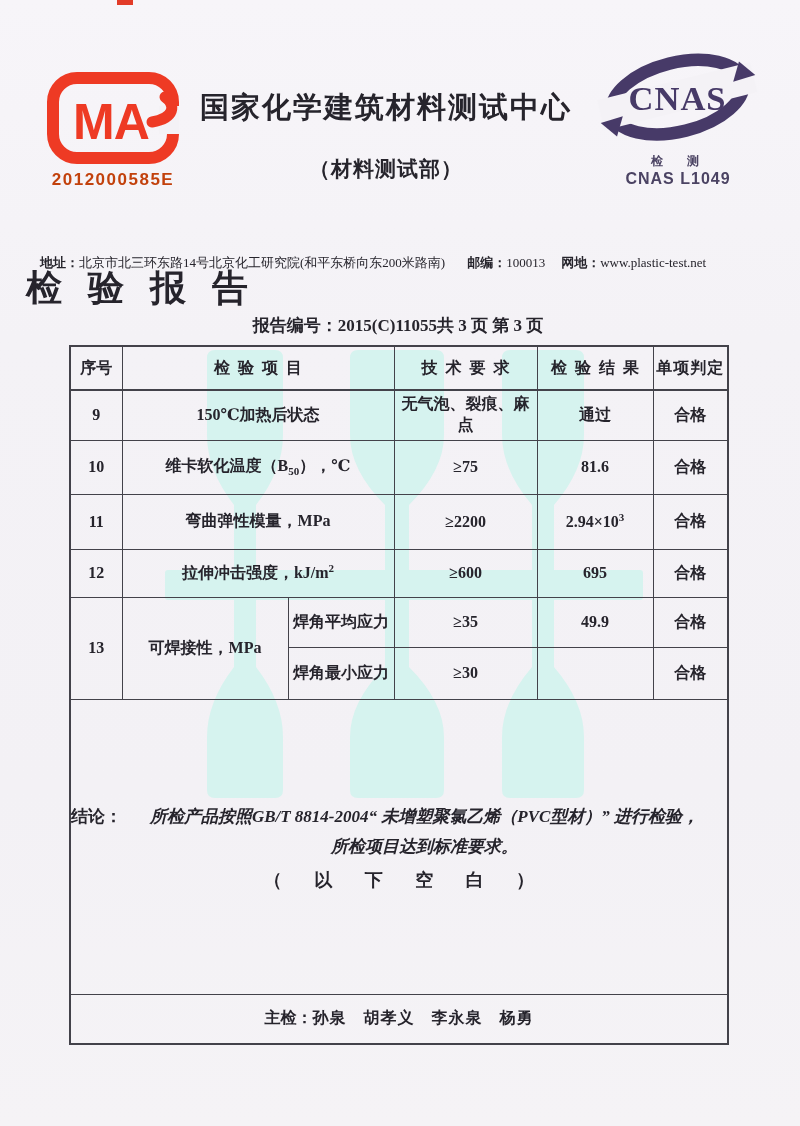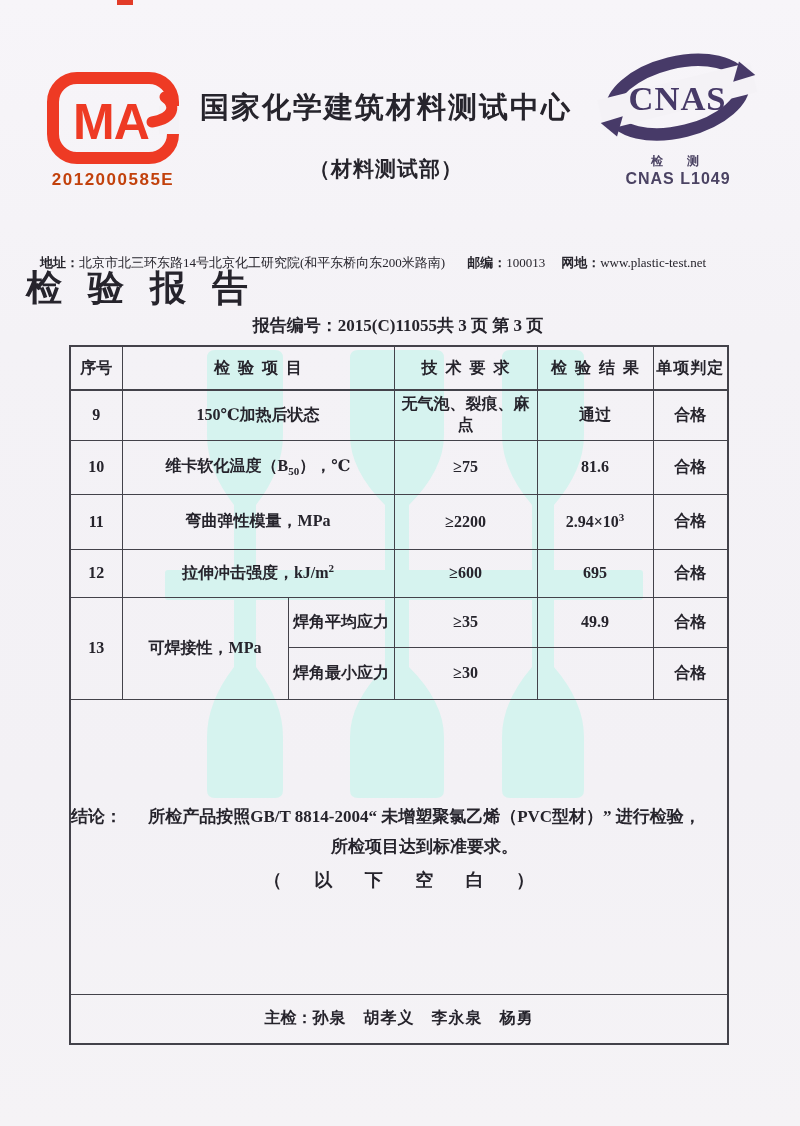--- a/index.html
+++ b/index.html
@@ -55,21 +55,21 @@
   th.sp{letter-spacing:8px;text-indent:8px;}
   th.sp2{letter-spacing:1px;}
   tr.h-head th{border-bottom:2.5px solid #43424a;}
   td.item{text-align:left;padding-left:10px;}
   td.req,td.res{font-weight:bold;font-size:16.5px;}
   sub.sm{font-size:11px;font-weight:bold;} sup.sm{font-size:11px;font-weight:bold;}
 
   td.concl-cell{vertical-align:top;text-align:left;padding:15px 8px 0 12px;}
   .concl{display:flex;font-size:17px;line-height:30px;}
   .concl-label{font-weight:bold;white-space:nowrap;}
-  .concl-lines{flex:1;font-weight:600;}
+  .concl-lines{flex:1;font-weight:600;font-style:italic;}
   .blank-note{margin-top:6px;text-align:center;font-size:18px;font-weight:bold;
               letter-spacing:14px;text-indent:14px;}
   td.foot-cell{text-align:left;padding-left:10px;font-size:17px;white-space:pre;}
   .foot-label{font-weight:bold;} .foot-names{font-weight:600;letter-spacing:1px;}
 </style>
 </head>
 <body>
 
 <div class="page">
 

